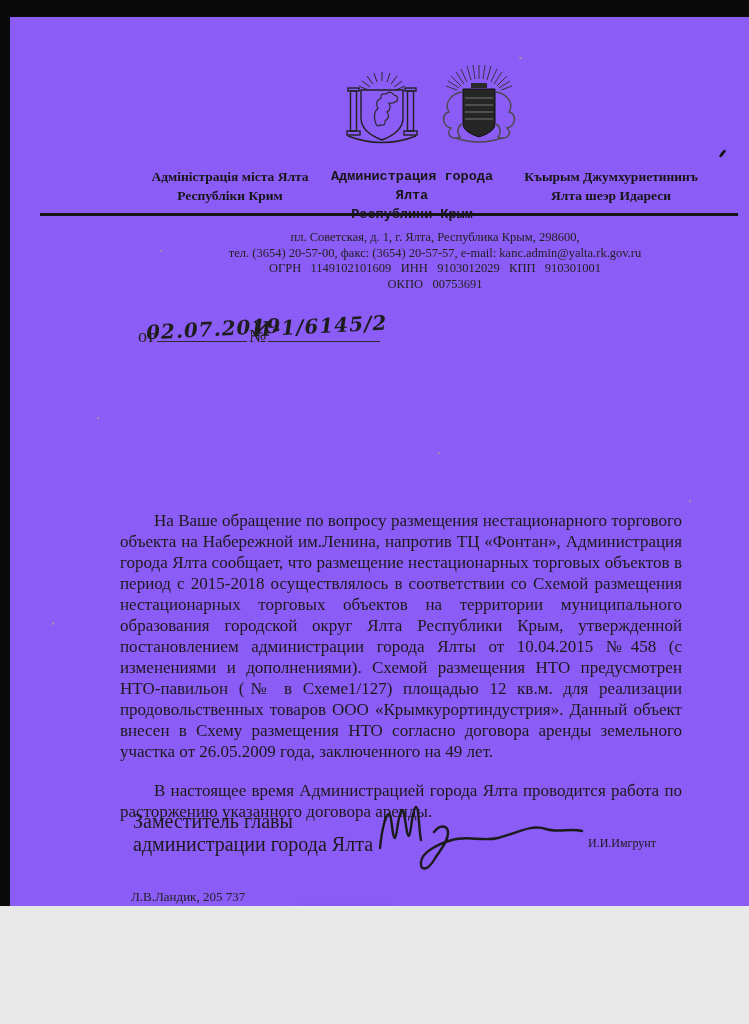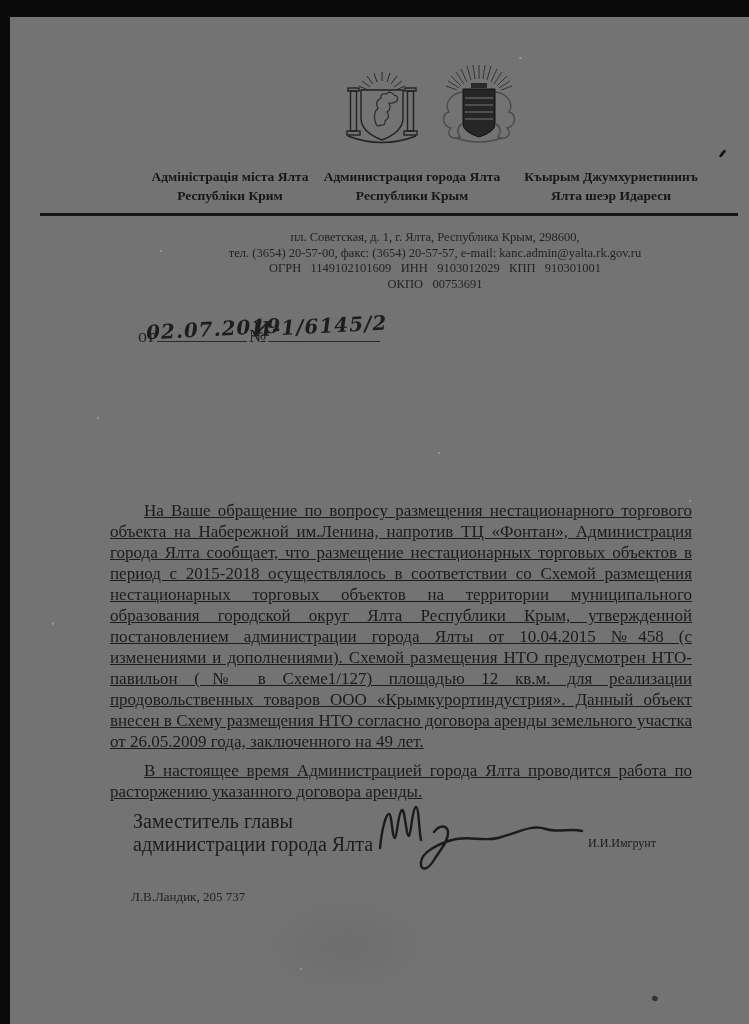--- a/index.html
+++ b/index.html
@@ -1,30 +1,30 @@
 <!DOCTYPE html>
 <html><head>
 <meta charset="utf-8">
 <style>
   html,body{margin:0;padding:0;}
   body{width:749px;height:1024px;background:#e8e8e8;font-family:"Liberation Serif",serif;}
-  .page{position:relative;width:749px;height:1024px;background:#737373;overflow:hidden;color:#1c1c1c;}
+  .page{position:relative;width:749px;height:906px;background:#8b5cf6;overflow:hidden;color:#1c1c1c;}
 
   
   .band-top{position:absolute;left:0;top:0;width:749px;height:17px;background:#0a0a0a;}
   .band-left{position:absolute;left:0;top:0;width:10px;height:1024px;background:#0a0a0a;}
 
   
   .emblem-crimea{position:absolute;left:346px;top:68px;}
   .emblem-yalta{position:absolute;left:438px;top:60px;}
 
   
   .org-col{position:absolute;top:167px;text-align:center;font-weight:bold;font-size:13.5px;line-height:19px;color:#161616;}
   .org-col-1{left:134px;width:192px;}
-  .org-col-2{left:320px;width:184px;}
+  .org-col-2{left:320px;width:184px;font-family:Liberation Mono, monospace;}
   .org-col-3{left:502px;width:218px;}
 
   .rule{position:absolute;left:40px;top:213px;width:698px;height:3px;background:#161616;}
 
   
   .contact{position:absolute;left:168px;top:230px;width:534px;text-align:center;font-size:12.5px;line-height:15.5px;color:#222;}
   .contact div{white-space:pre;text-align:center;}
 
   
   .ref-row{position:absolute;left:138px;font-size:18px;color:#222;}
@@ -34,21 +34,21 @@
   .ul-date{width:90px;}
   .ul-num{width:112px;}
   .ul-reply1{width:66px;}
   .ul-reply2{width:80px;}
   .hand{position:absolute;font-family:"DejaVu Serif",serif;font-style:italic;font-weight:600;color:#1d1d1d;letter-spacing:1px;white-space:nowrap;}
   .hand-date{left:146px;top:317px;font-size:20px;transform:rotate(-3deg);}
   .hand-num{left:252px;top:314px;font-size:20px;transform:rotate(-3deg);}
 
   
   .body-text{position:absolute;left:102px;top:492px;width:598px;font-size:17px;line-height:21px;text-align:justify;color:#1b1b1b;}
-  .body-text p{margin:8px;text-indent:34px;text-decoration:underline;}
+  .body-text p{margin:18px;text-indent:34px;}
 
   
   .sig-title{position:absolute;left:133px;top:810px;font-size:20px;line-height:22.5px;color:#1b1b1b;}
   .sig-name{position:absolute;left:588px;top:836px;font-size:12px;color:#1b1b1b;}
   .sig-squiggle{position:absolute;left:370px;top:792px;}
 
   .executor{position:absolute;left:131px;top:889px;font-size:13px;color:#222;}
 
   
   .speck{position:absolute;background:#9b9b9b;border-radius:50%;}

